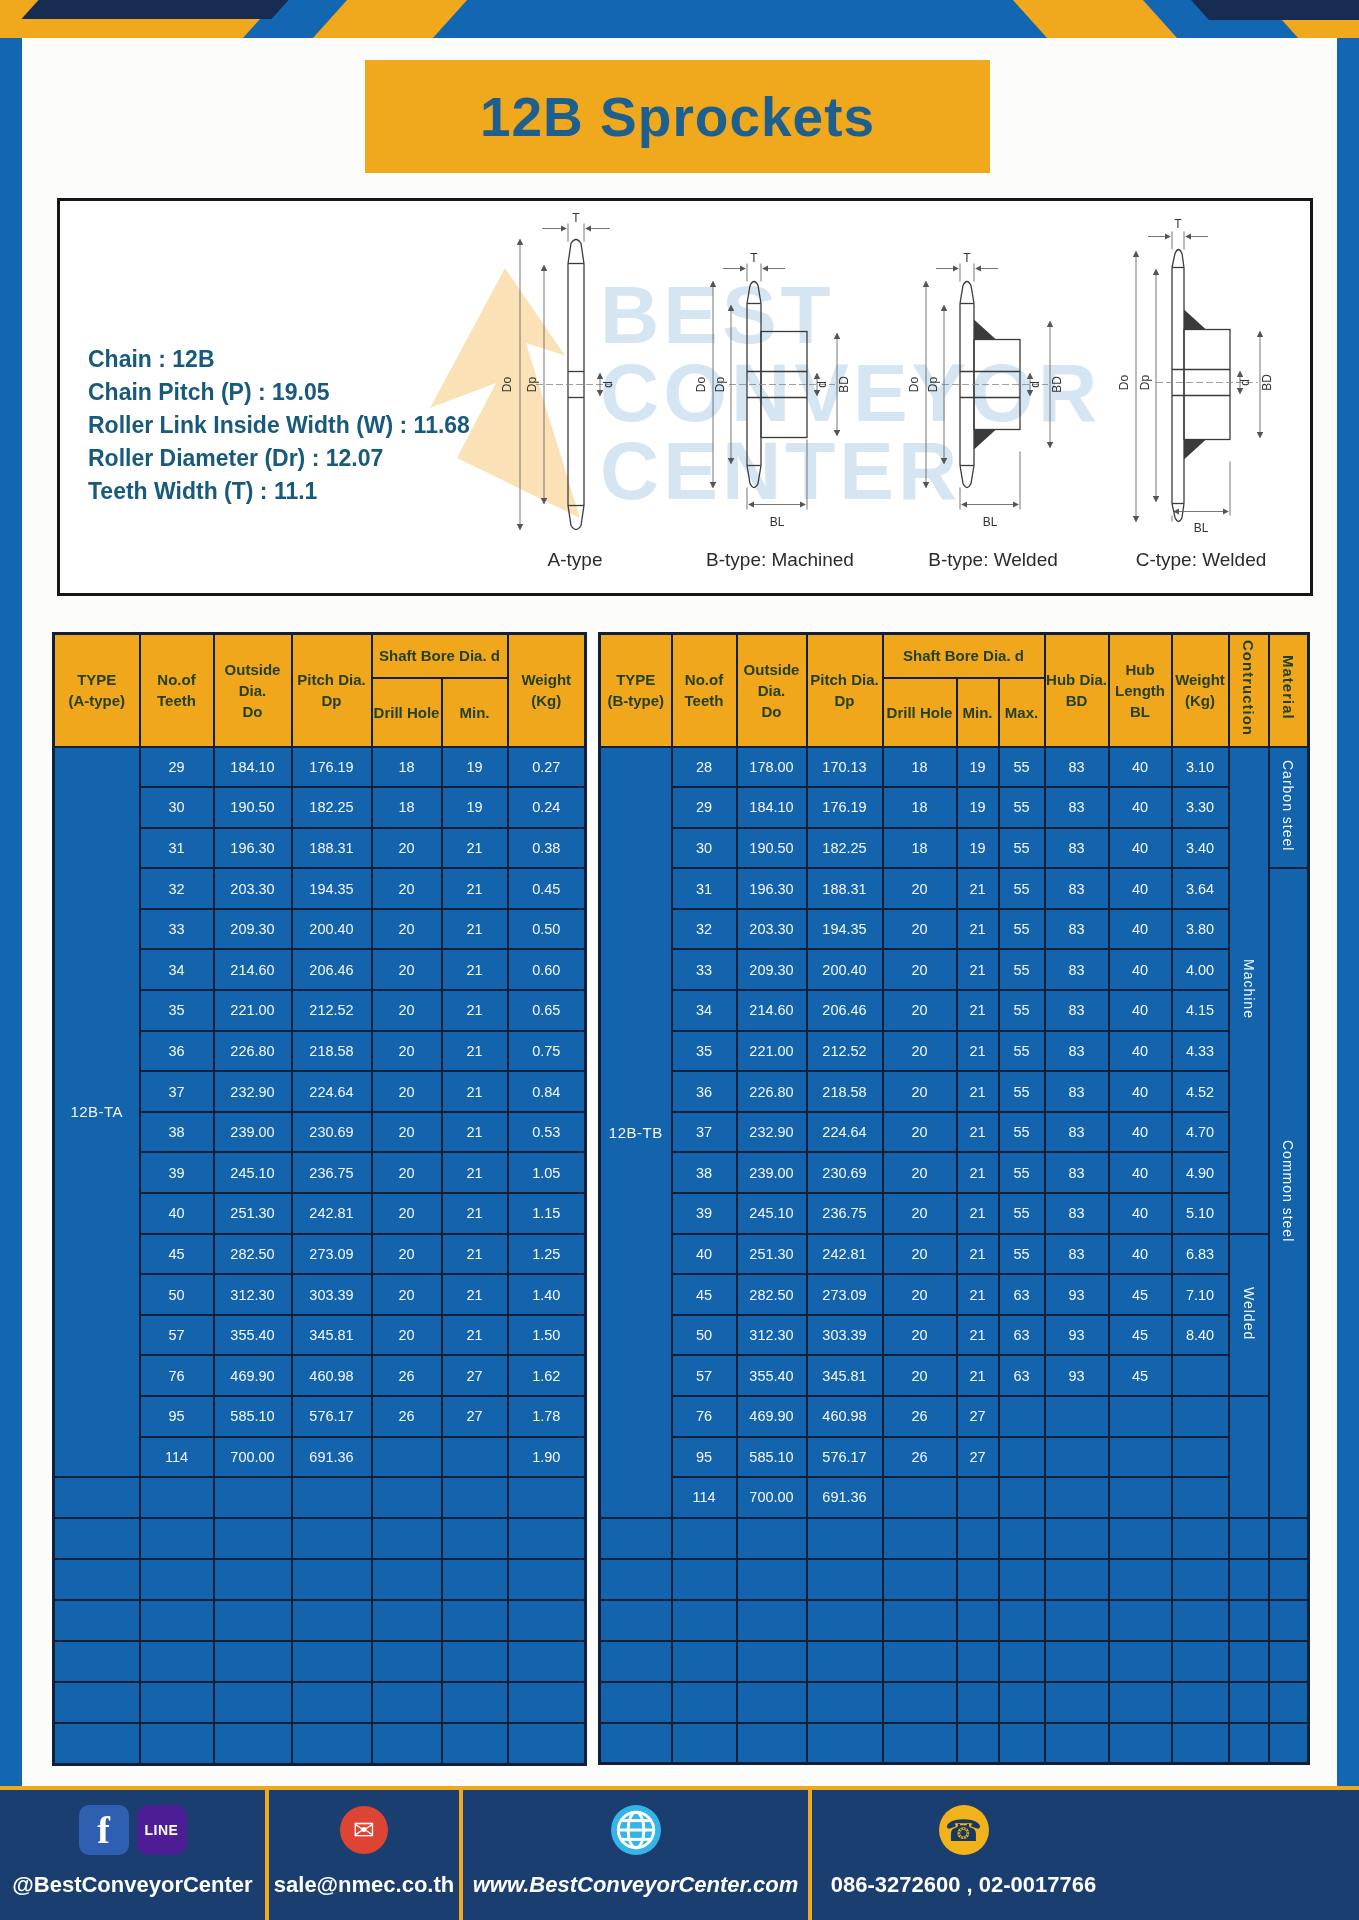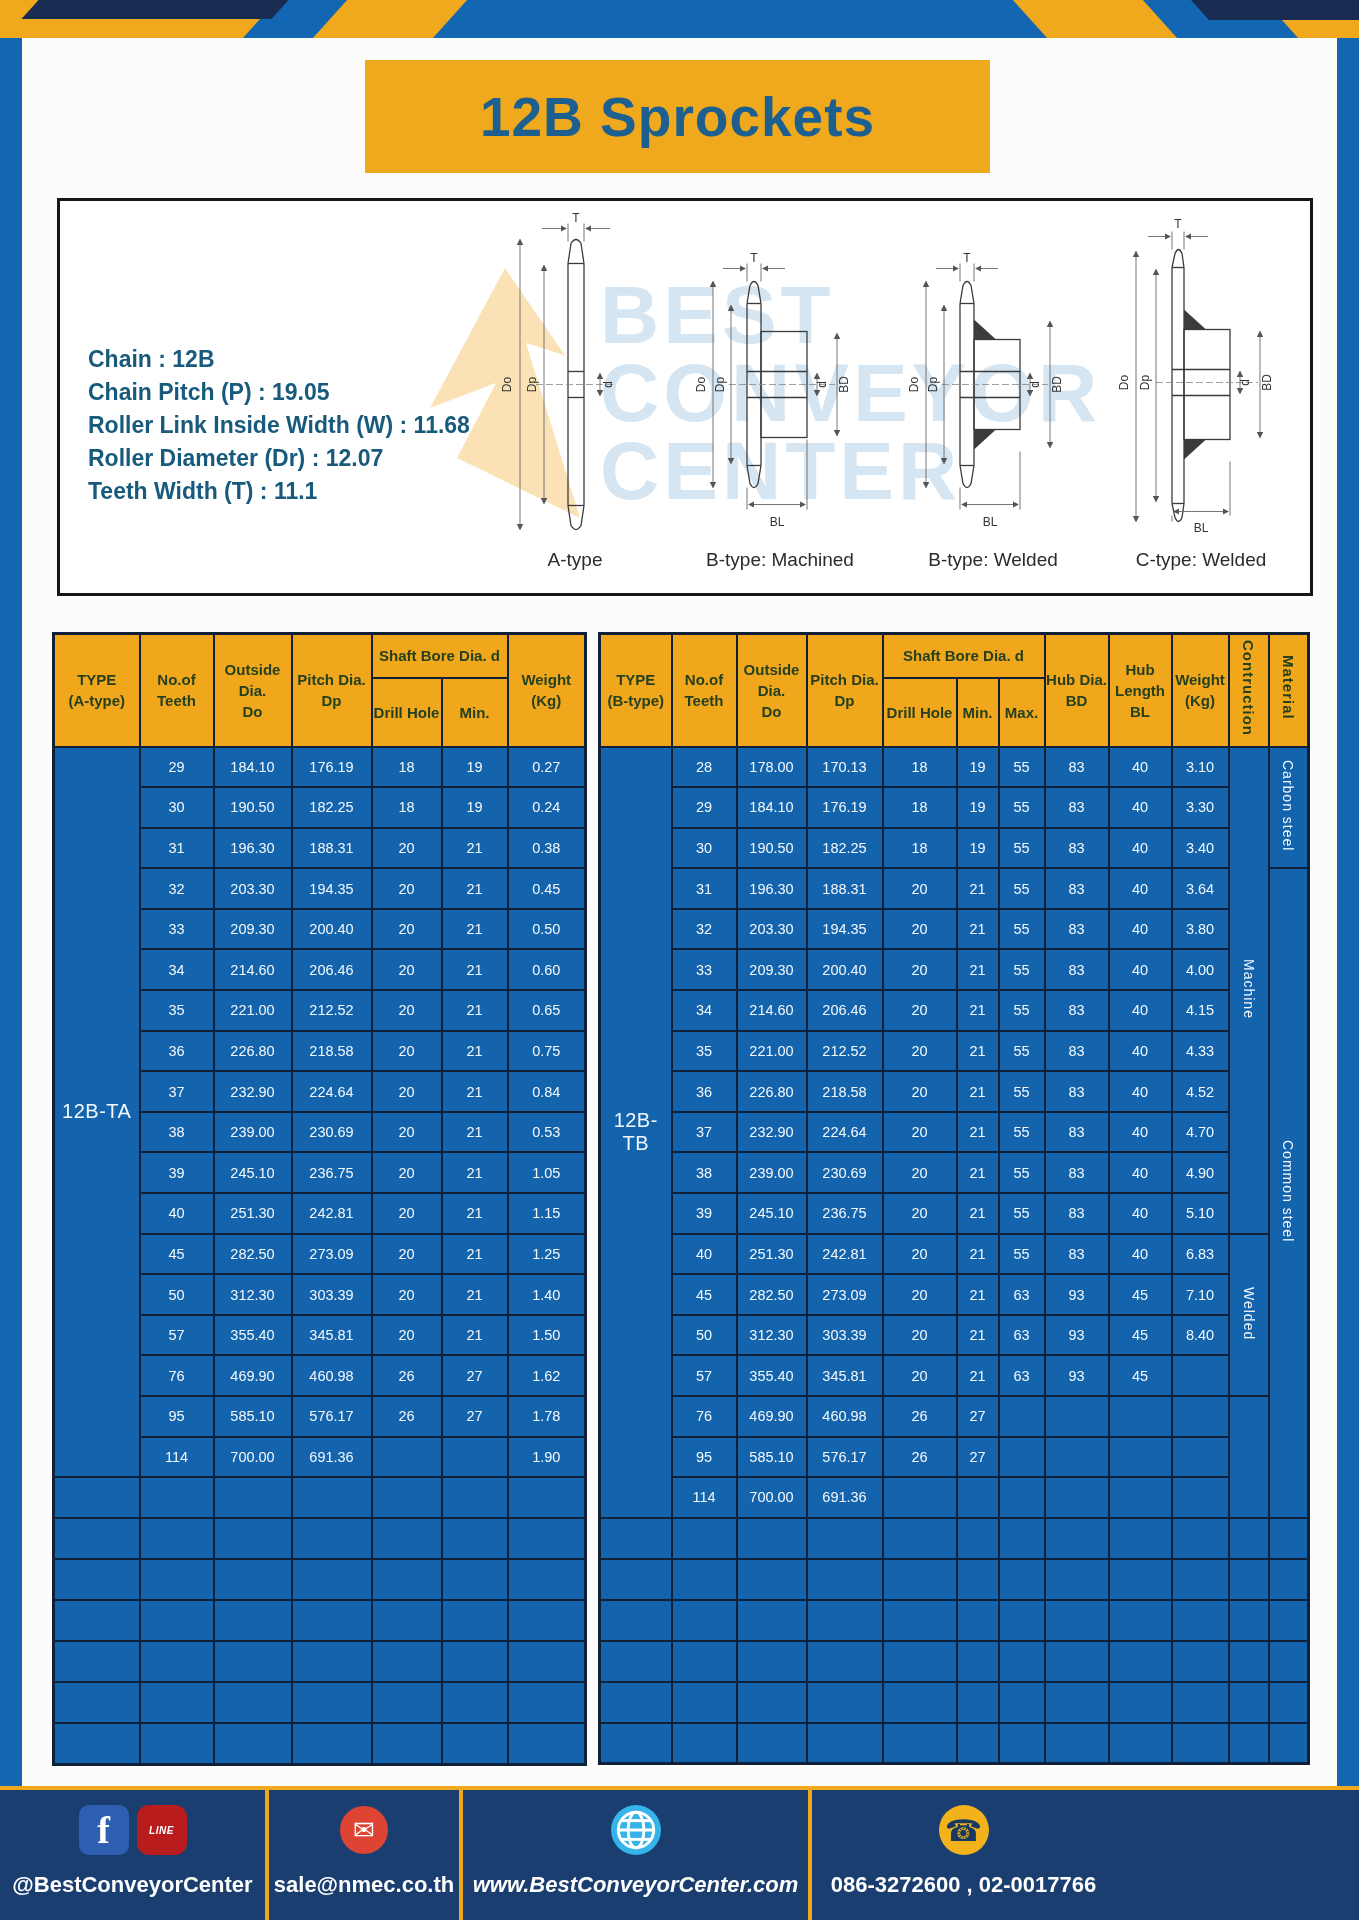--- a/index.html
+++ b/index.html
@@ -37,37 +37,37 @@
   .dA{left:420px;} .dBm{left:625px;} .dBw{left:838px;} .dCw{left:1046px;}
 
   
   .tblA{position:absolute;left:52px;top:632px;}
   .tblB{position:absolute;left:598px;top:632px;}
   table.grid{border-collapse:collapse;table-layout:fixed;border:3px solid #0f2038;}
   .grid th,.grid td{border:2px solid #0f2038;text-align:center;vertical-align:middle;padding:0;overflow:hidden;}
   .grid th{background:#f0a71b;color:#25401f;font-size:15px;font-weight:bold;white-space:pre-line;line-height:1.4;}
   .grid td{background:#1464ad;color:#f4f8fd;font-size:14.5px;}
   tr.h1{height:44px;} tr.h2{height:69px;} tr.d{height:40.6px;} tr.e{height:41px;}
-  td.typec{font-size:20px;letter-spacing:.5px;}
+  td.typec{font-size:15px;letter-spacing:.5px;}
   .vspan{writing-mode:vertical-rl;text-orientation:mixed;white-space:nowrap;}
   th .vspan{font-size:15px;letter-spacing:1px;}
   td .vspan{font-size:14px;letter-spacing:1px;}
 
   
   .footline{position:absolute;left:0;top:1786px;width:100%;height:4px;background:#f0a81c;}
   .footer{position:absolute;left:0;top:1790px;width:1359px;height:130px;background:#1b3e70;display:flex;}
   .fsep{width:4px;background:#f0a81c;}
   .fsec{display:flex;flex-direction:column;align-items:center;padding-top:10px;}
   .s1{width:265px;} .s2{width:190px;} .s3{width:345px;font-style:italic;} .s4{width:547px;padding-right:244px;box-sizing:content-box;width:303px;}
   .ficons{display:flex;gap:8px;align-items:center;height:60px;}
   .ftext{color:#ffffff;font-weight:bold;font-size:22px;margin-top:12px;white-space:nowrap;}
   .icn{display:flex;align-items:center;justify-content:center;}
   .fb{width:50px;height:50px;border-radius:10px;background:#2f5fb0;color:#fff;font-size:38px;
       font-weight:bold;font-family:"Liberation Serif",serif;}
-  .lineic{width:50px;height:50px;border-radius:12px;background:#b91c1c;color:#fff;font-weight:bold;font-size:10px;letter-spacing:.5px;font-style:italic;}
+  .lineic{width:50px;height:50px;border-radius:12px;background:#4c1d95;color:#fff;font-weight:bold;font-size:14px;letter-spacing:.5px;}
   .mail{width:48px;height:48px;border-radius:50%;background:#dd4433;color:#fff;font-size:26px;}
   .globe{width:50px;height:50px;border-radius:50%;background:#35b4e9;}
   .phone{width:50px;height:50px;border-radius:50%;background:#f2b21c;color:#17395f;font-size:30px;}
 </style>
 </head>
 <body>
 
 <div class="page">
 
   <svg width="0" height="0" style="position:absolute">

